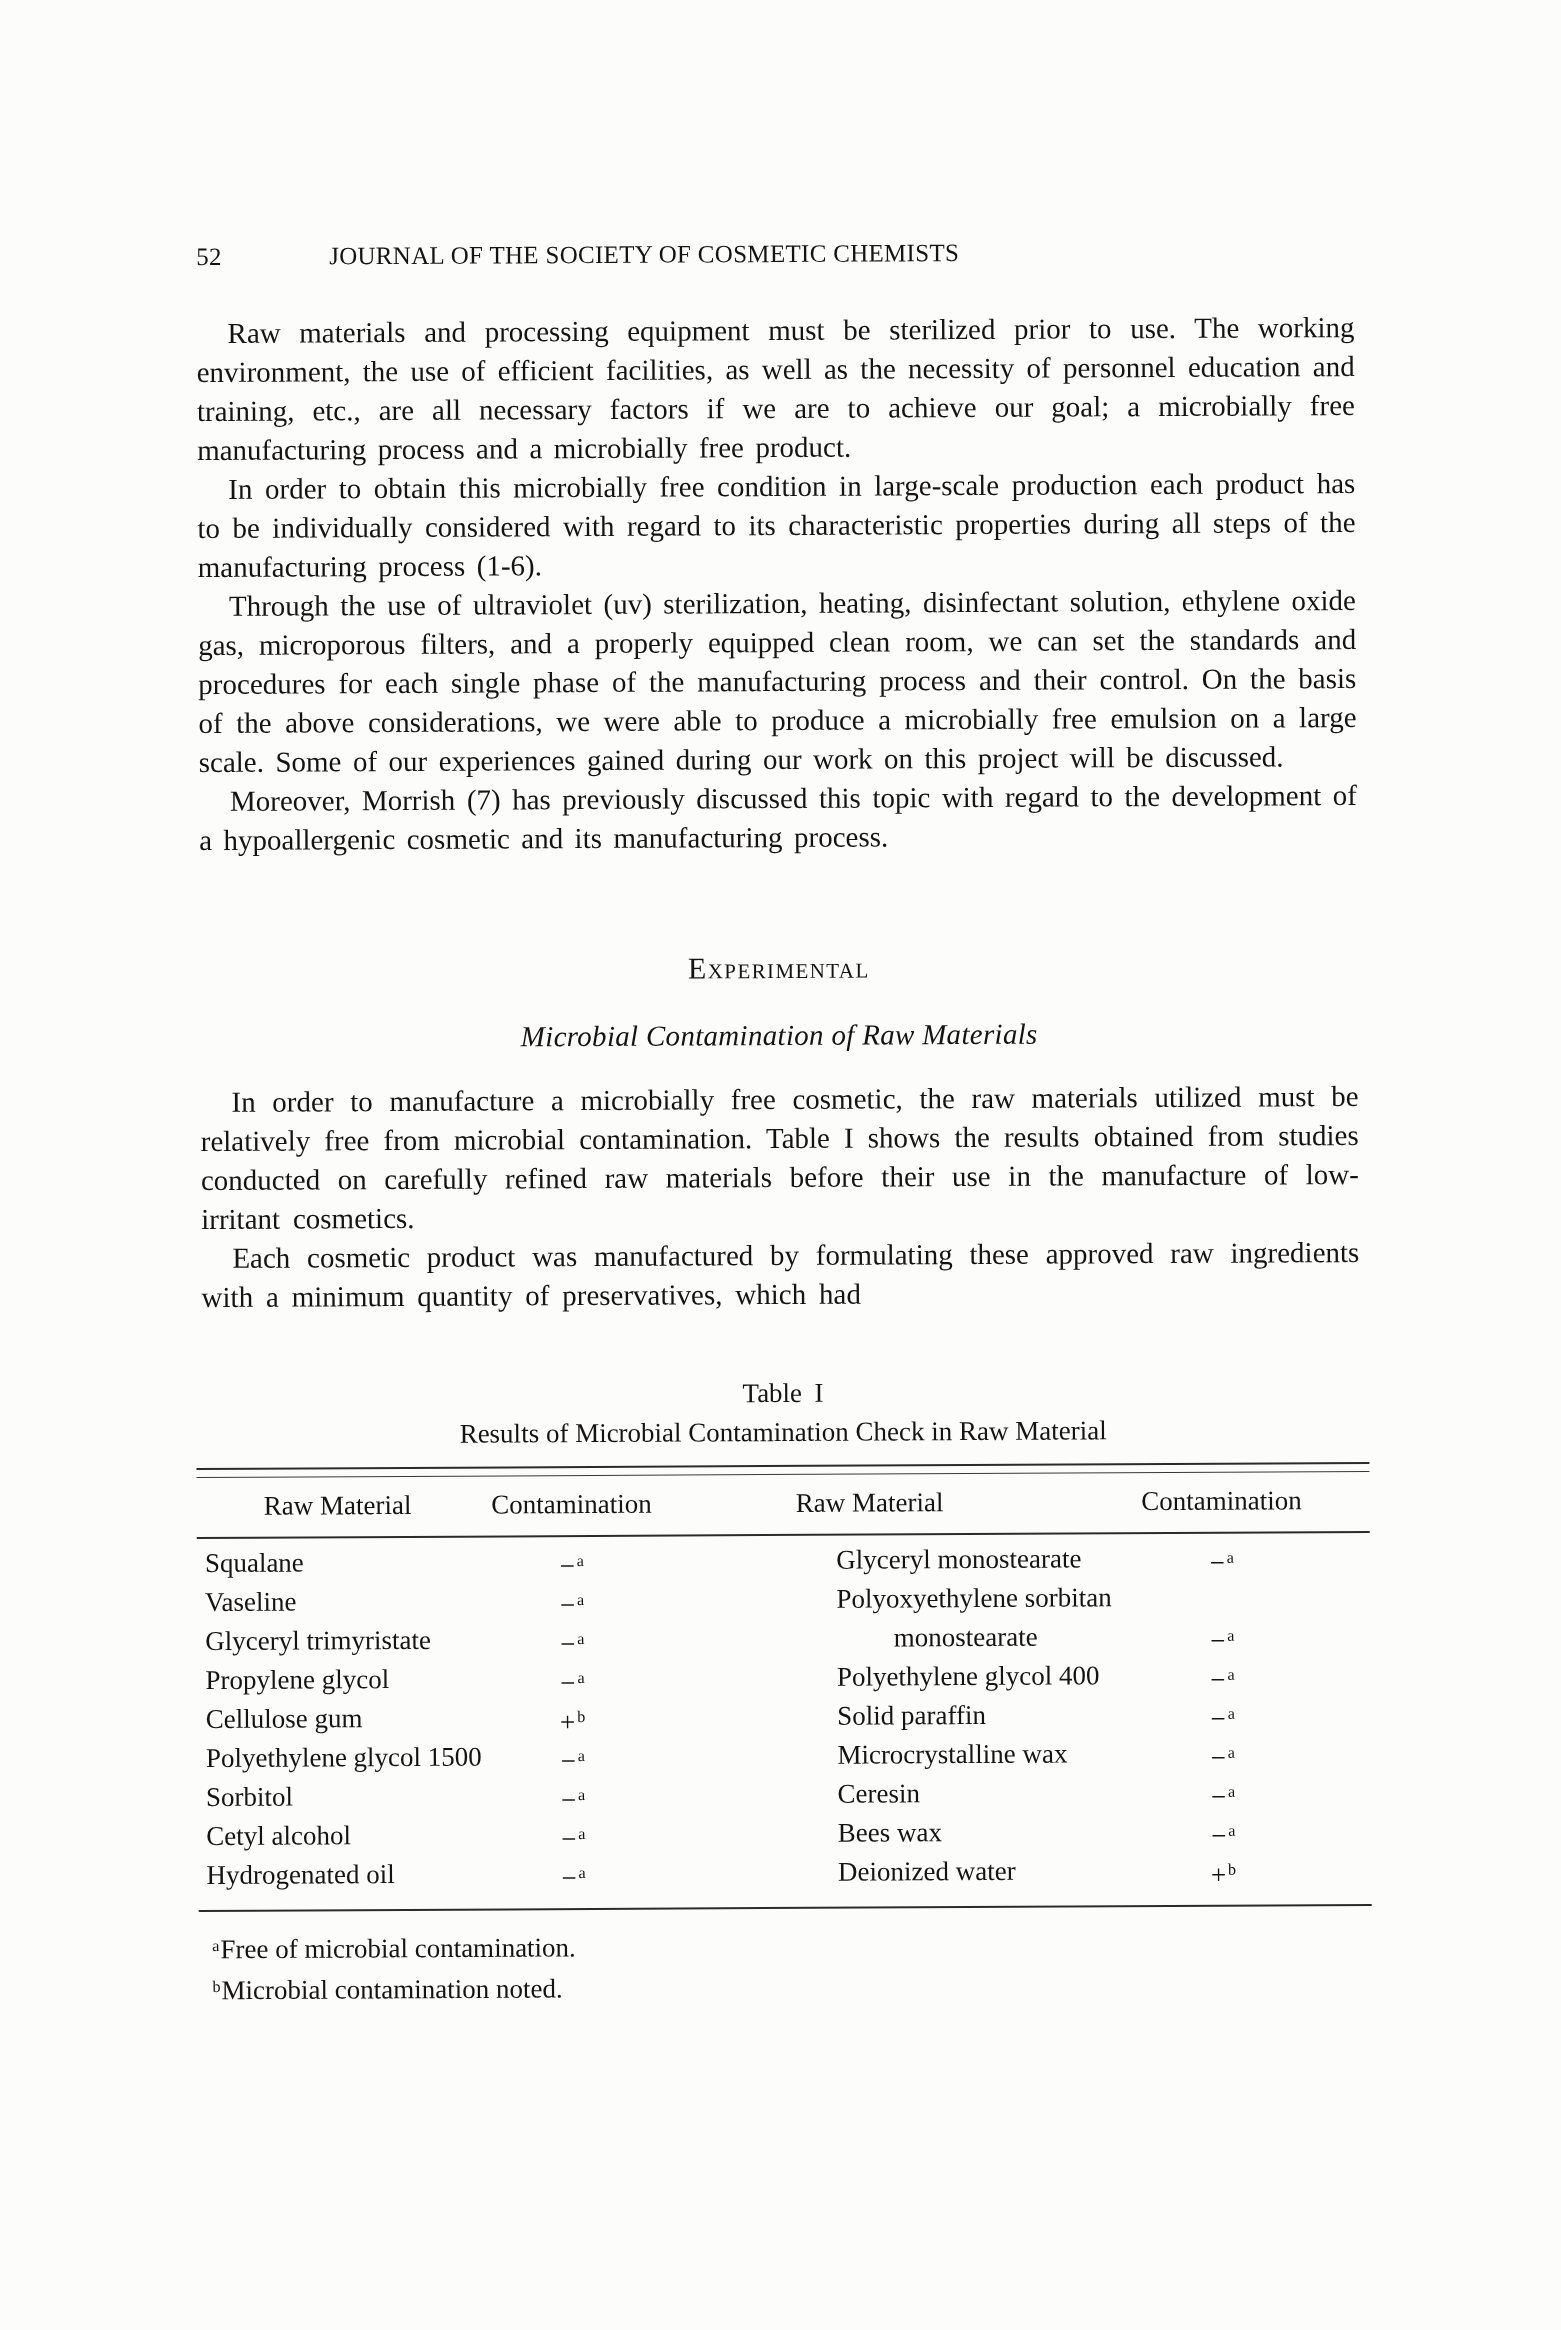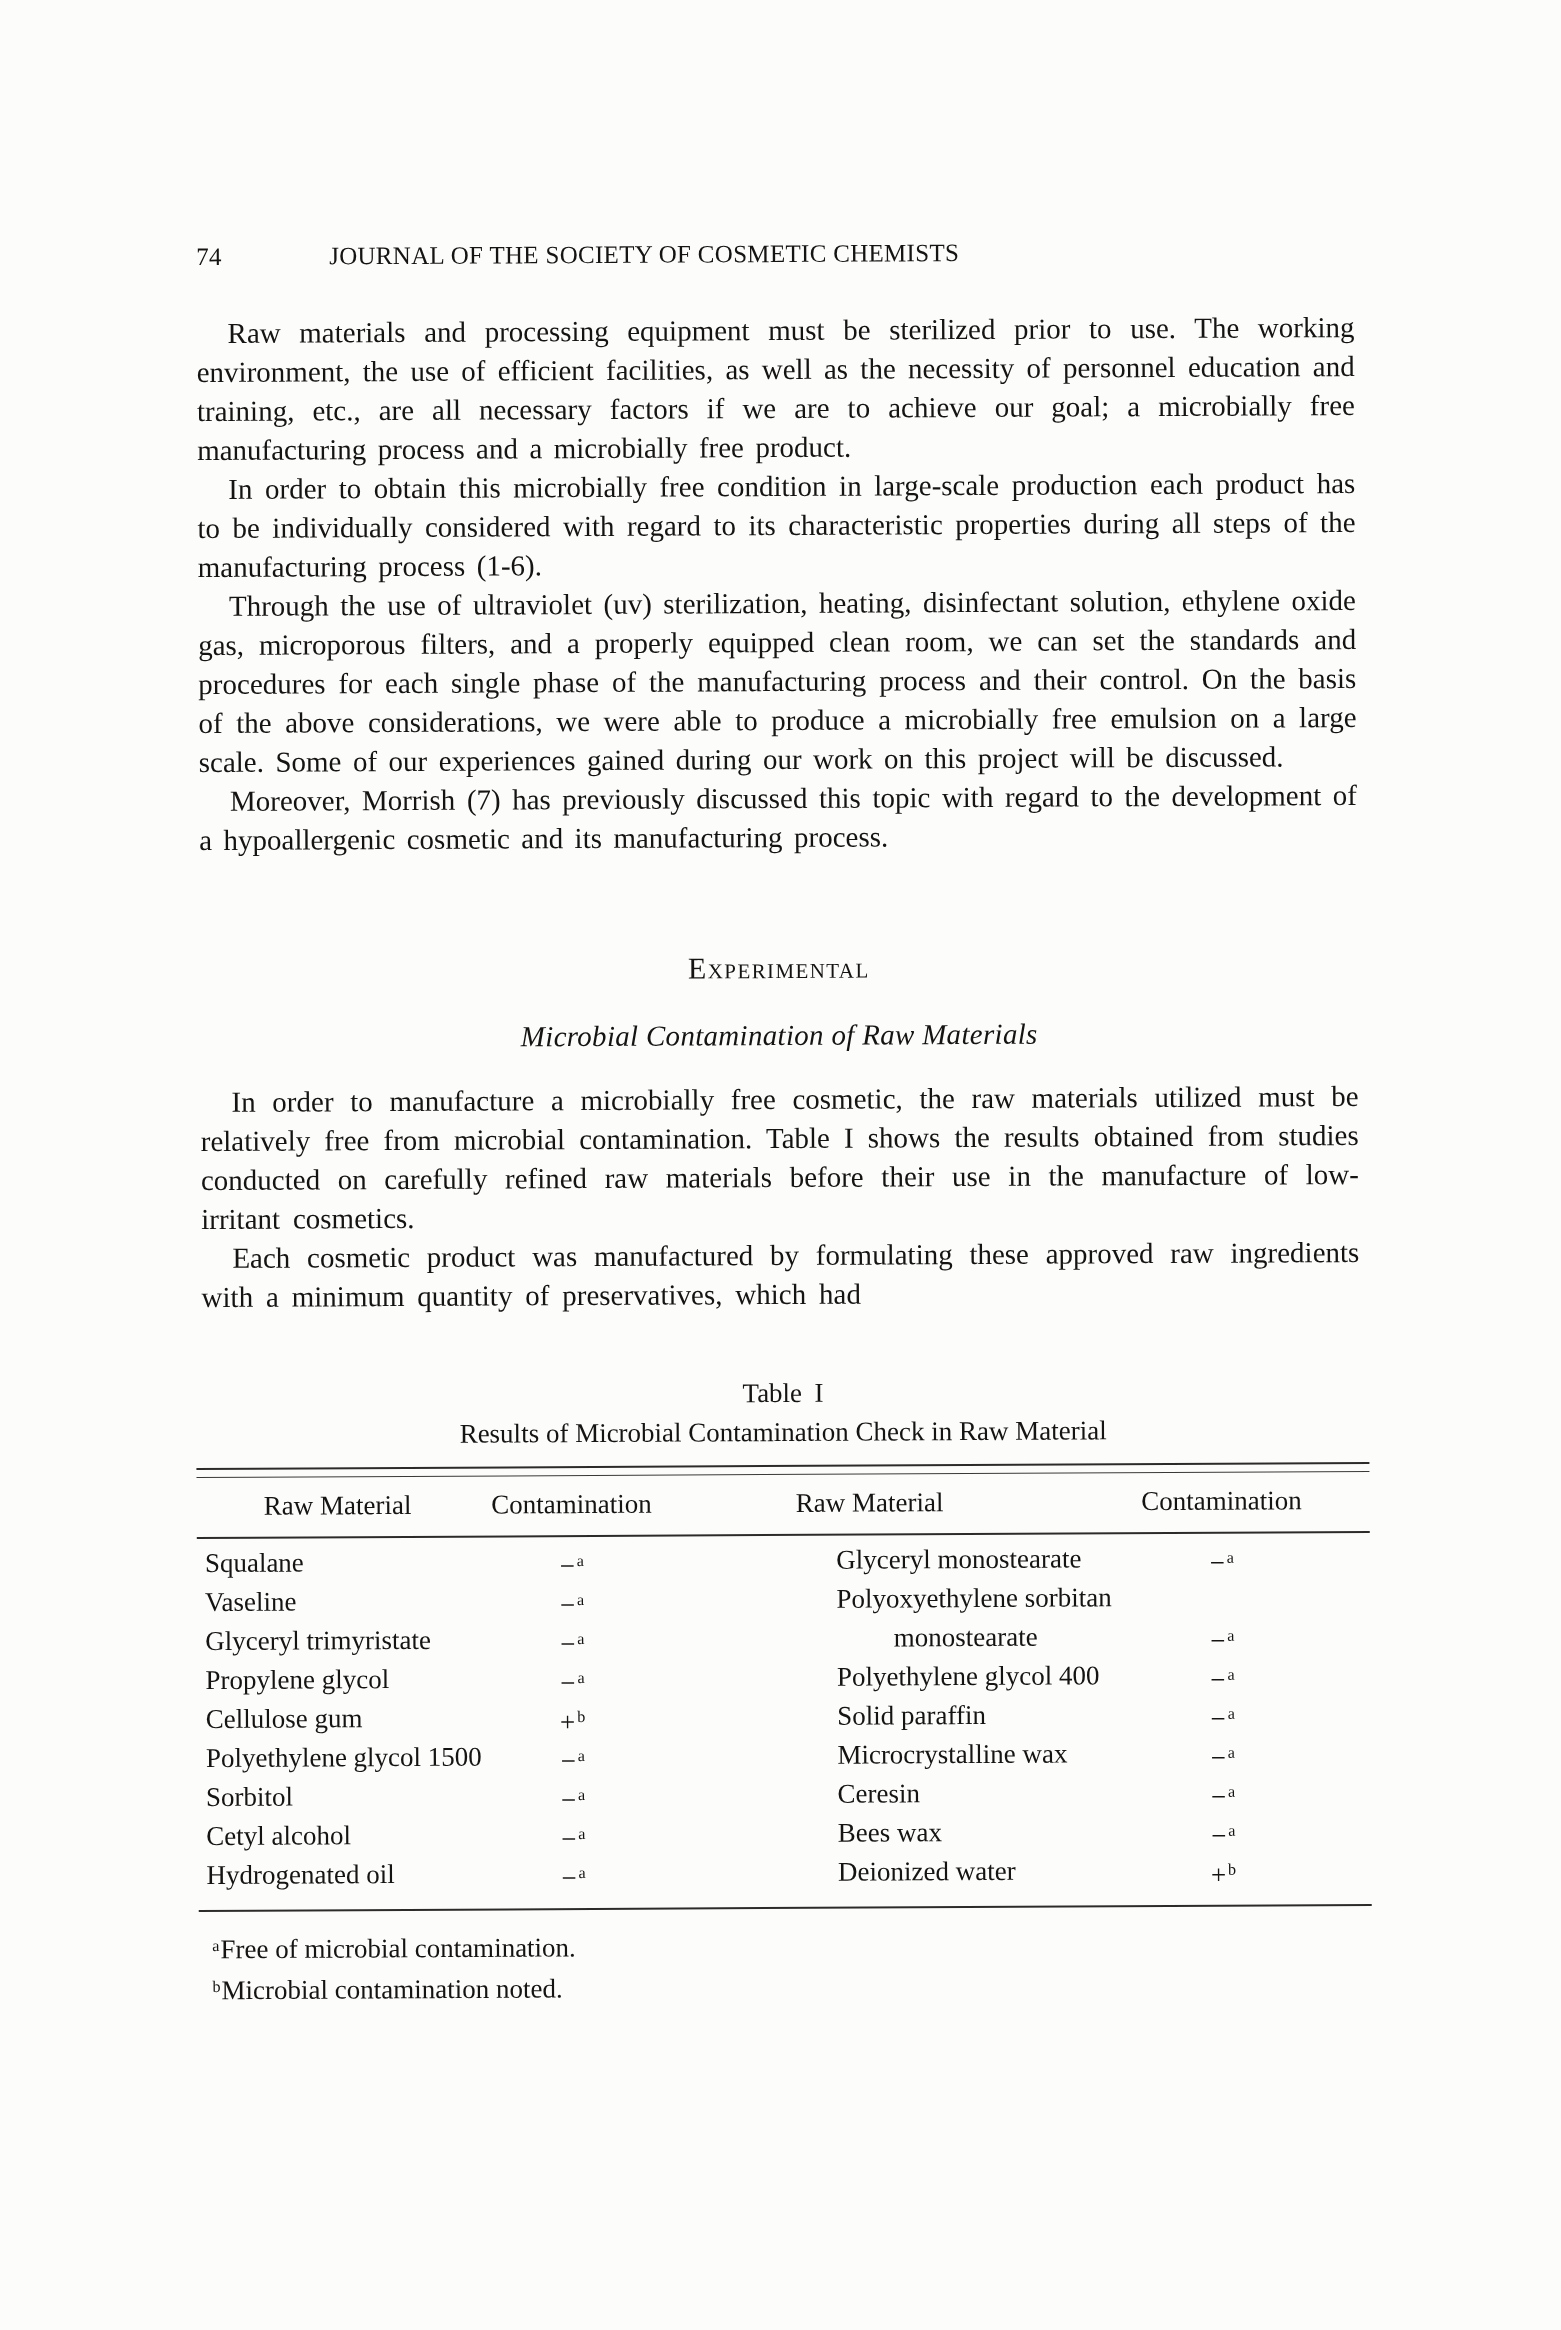--- a/index.html
+++ b/index.html
@@ -104,21 +104,21 @@
   }
   .footnotes .sup{margin-left:0;margin-right:0.9px;vertical-align:0.45em;}
 </style>
 </head>
 <body>
 
 <div class="page">
   <div class="content">
 
     <div class="pg-header">
-      <span class="pg-num">74</span>
+      <span class="pg-num">52</span>
       <span class="pg-title">JOURNAL OF THE SOCIETY OF COSMETIC CHEMISTS</span>
     </div>
 
     <div class="body-sec">
       <p>Raw materials and processing equipment must be sterilized prior to use. The working environment, the use of efficient facilities, as well as the necessity of personnel education and training, etc., are all necessary factors if we are to achieve our goal; a microbially free manufacturing process and a microbially free product.</p>
       <p>In order to obtain this microbially free condition in large-scale production each product has to be individually considered with regard to its characteristic properties during all steps of the manufacturing process (1-6).</p>
       <p>Through the use of ultraviolet (uv) sterilization, heating, disinfectant solution, ethylene oxide gas, microporous filters, and a properly equipped clean room, we can set the standards and procedures for each single phase of the manufacturing process and their control. On the basis of the above considerations, we were able to produce a microbially free emulsion on a large scale. Some of our experiences gained during our work on this project will be discussed.</p>
       <p>Moreover, Morrish (7) has previously discussed this topic with regard to the development of a hypoallergenic cosmetic and its manufacturing process.</p>
     </div>
 

